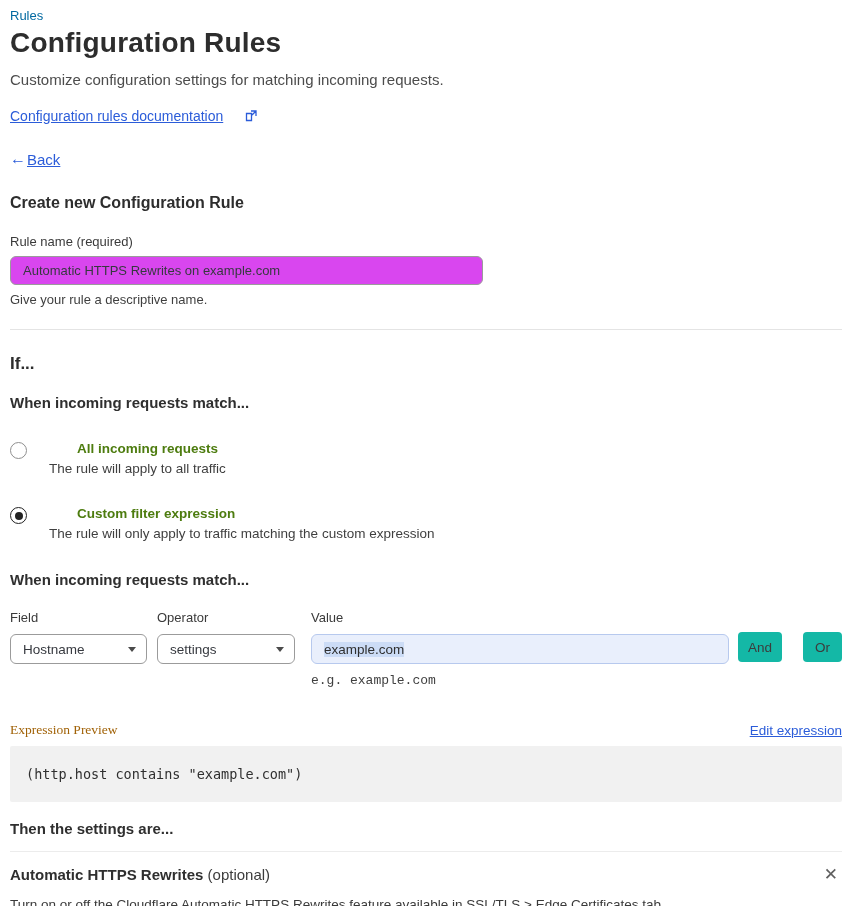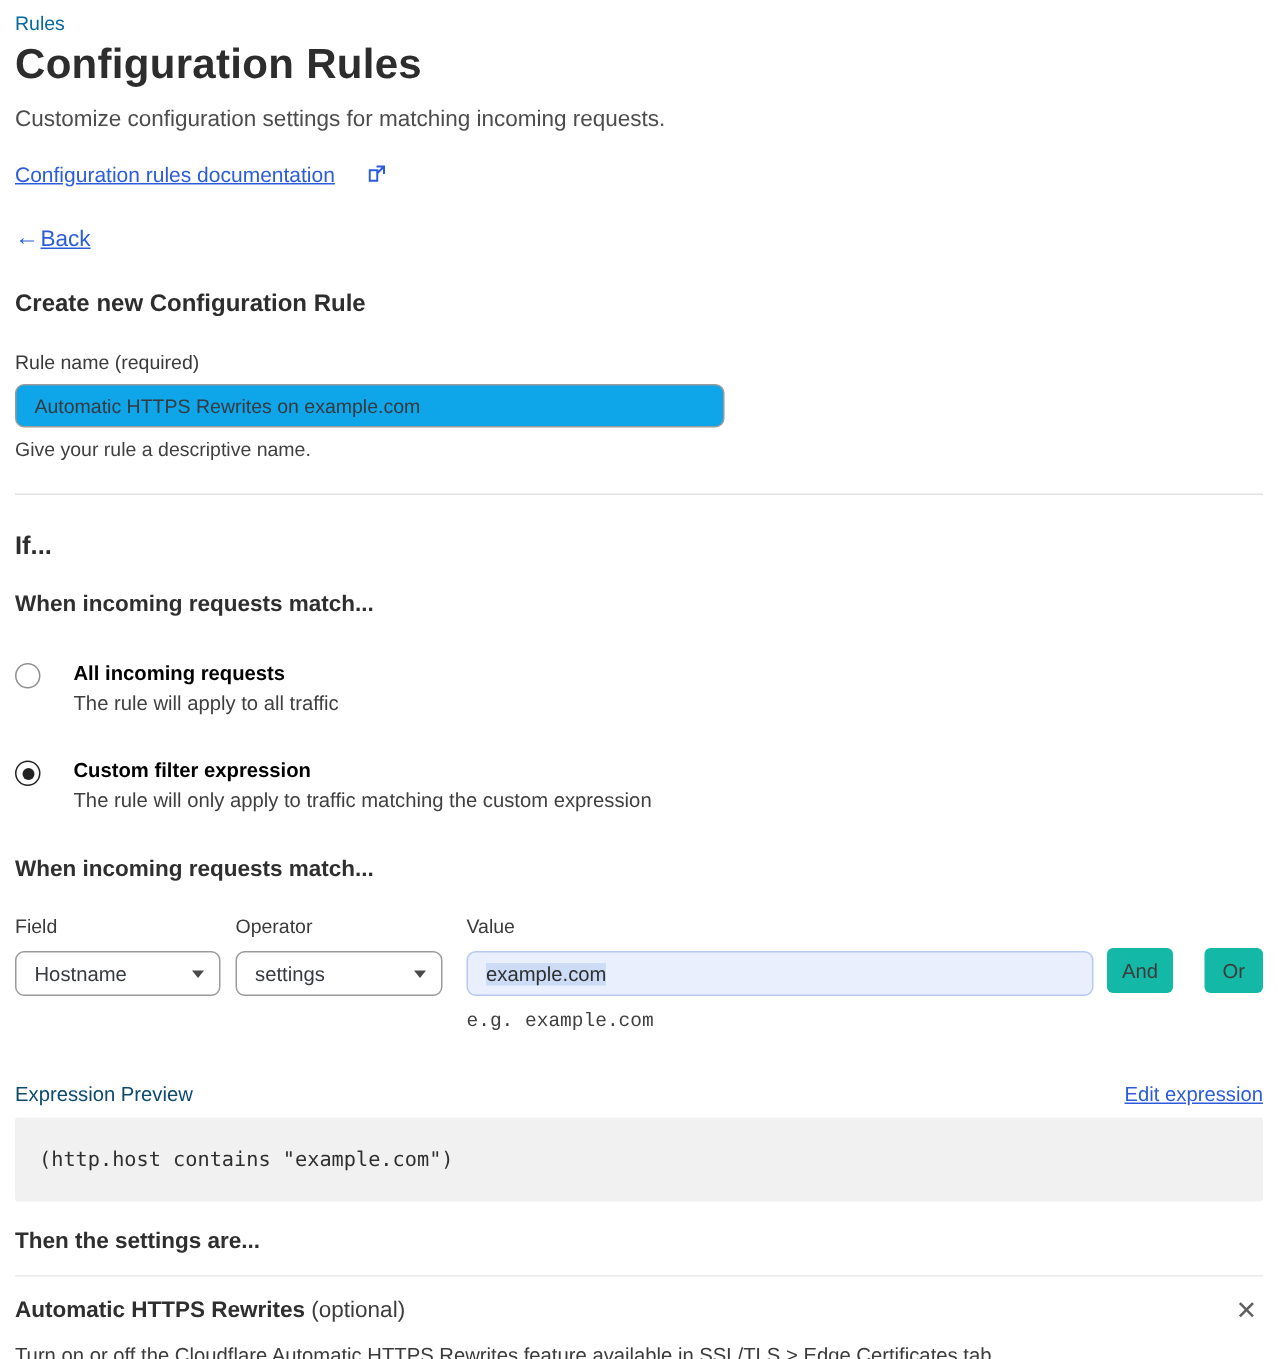--- a/index.html
+++ b/index.html
@@ -27,42 +27,42 @@
 
   h2.section-title { font-size: 16px; font-weight: 700; color: #2d2d2d; margin-bottom: 22px; }
 
   .field-label { font-size: 13px; color: #3a3a3a; margin-bottom: 7px; }
   .rule-name-input {
     width: 473px; height: 29px;
     border: 1px solid #9b9b9b; border-radius: 6px;
     font-family: "Liberation Sans", sans-serif;
     font-size: 13px; color: #36393f;
     padding: 0 12px; margin-bottom: 7px;
-    background: #0ea5e9; outline: none; display: block;
+    background: #d946ef; outline: none; display: block;
   }
   .help-text { font-size: 13px; color: #3f3f3f; }
 
   .divider { border: none; border-top: 1px solid #e4e4e4; margin: 22px 0 0 0; }
 
   h3.if-title { font-size: 17px; font-weight: 700; color: #2d2d2d; margin: 24px 0 20px 0; }
   .match-heading { font-size: 15px; font-weight: 700; color: #2f2f2f; margin-bottom: 30px; }
 
   .radio-option { display: flex; align-items: flex-start; margin-bottom: 30px; cursor: pointer; }
   .radio-circle {
     width: 17px; height: 17px; border-radius: 50%;
     border: 1.5px solid #8f8f8f; background: #fff;
     margin: 1px 0 0 0; flex: 0 0 17px;
     display: flex; align-items: center; justify-content: center;
   }
   .radio-option.selected .radio-circle { border-color: #222; }
   .radio-option.selected .radio-circle::after {
     content: ""; width: 8px; height: 8px; border-radius: 50%; background: #222;
   }
   .radio-texts { margin-left: 22px; }
-  .radio-label { font-size: 13.5px; font-weight: 700; color: #000000; margin-bottom: 5px; }
+  .radio-label { font-size: 13.5px; font-weight: 700; color: #4d7c0f; margin-bottom: 5px; margin-left: 28px; }
   .radio-desc { font-size: 13.5px; color: #3f3f3f; }
 
   .builder-heading { font-size: 15px; font-weight: 700; color: #2f2f2f; margin: 10px 0 0 0; }
   .builder-row { display: flex; align-items: flex-start; margin-top: 22px; }
   .builder-col .col-label { font-size: 13px; color: #3a3a3a; margin-bottom: 9px; }
   .col-field { width: 137px; margin-right: 10px; }
   .col-operator { width: 138px; margin-right: 16px; }
   .col-value { flex: 1; margin-right: 9px; }
 
   .select-box {
@@ -83,21 +83,21 @@
   .logic-btn {
     height: 30px; min-width: 39px; padding: 0 10px;
     background: #14b8a6; border: none; border-radius: 4px;
     font-family: "Liberation Sans", sans-serif;
     font-size: 13.5px; color: #3c3c3c; cursor: pointer;
     margin-top: 22px;
   }
   .logic-btn.or { margin-left: 21px; }
 
   .preview-row { display: flex; justify-content: space-between; align-items: flex-end; margin-top: 34px; margin-bottom: 8px; }
-  .preview-label { font-size: 13.5px; color: #0c4a6e; }
+  .preview-label { font-size: 13.5px; color: #a16207; font-family: Liberation Serif, serif; }
   .edit-link { font-size: 13.5px; }
 
   .expression-box {
     background: #f1f1f1; border-radius: 2px;
     padding: 19px 16px; margin-bottom: 18px;
   }
   .expression-code { font-family: "DejaVu Sans Mono", monospace; font-size: 13.5px; color: #2f2f2f; }
 
   .then-heading { font-size: 15px; font-weight: 700; color: #2f2f2f; margin-bottom: 14px; }
 

